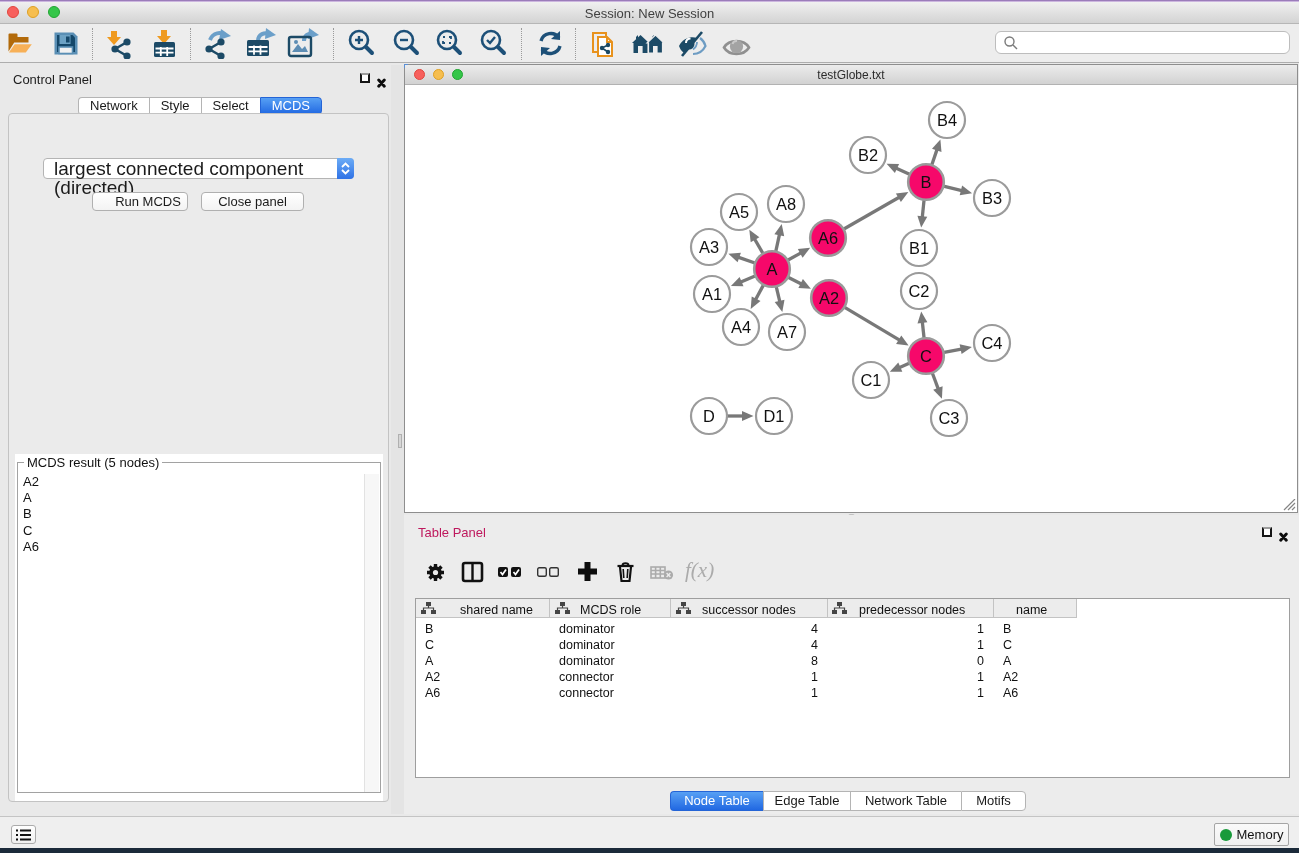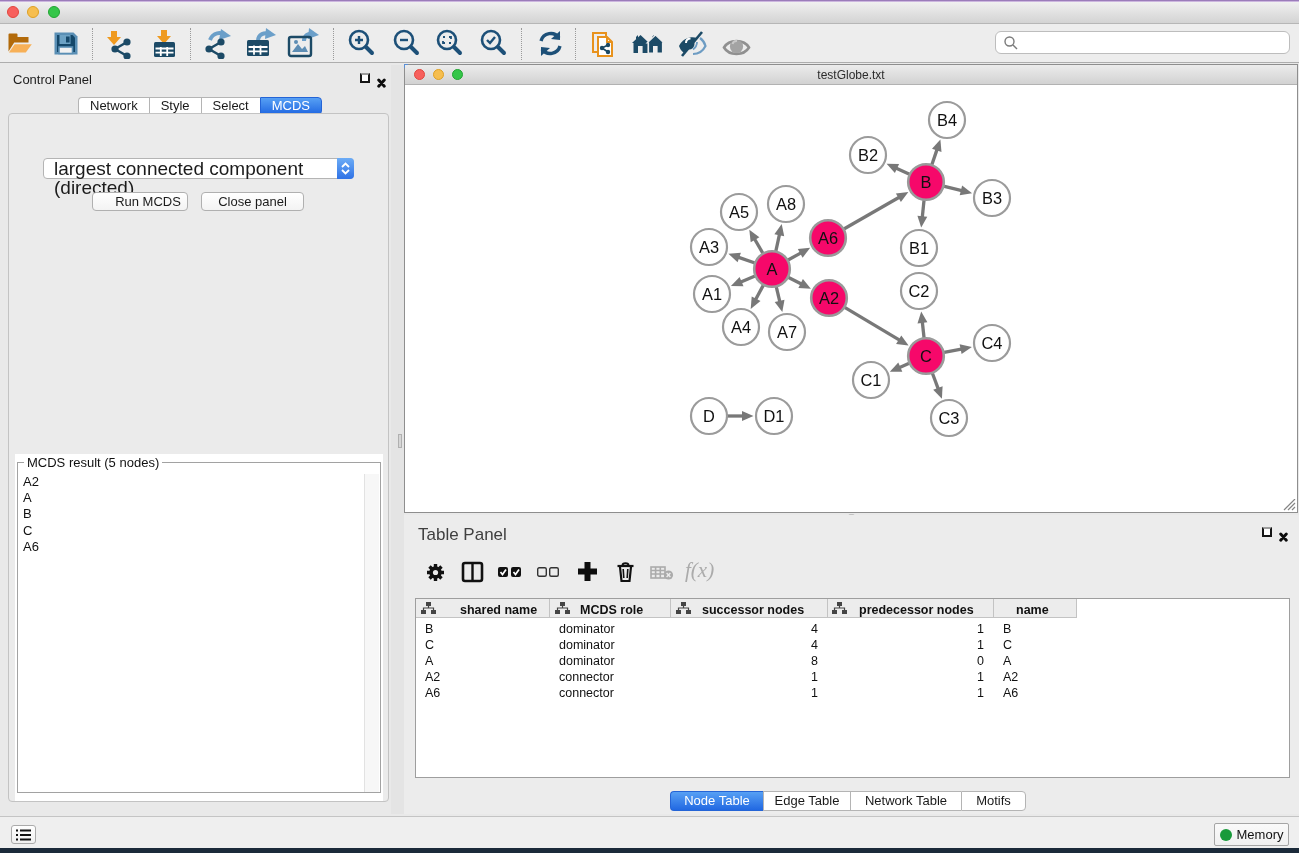--- a/index.html
+++ b/index.html
@@ -63,28 +63,28 @@
 #nettitle .title { position:absolute; width:100%; top:3px; text-align:center; font-size:12px; color:#2c2c2c; }
 #nettitle .tl { width:11px; height:11px; top:4px; }
 #nettitle .r { left:9px; background:#f7605d; border:1px solid #e2463d; }
 #nettitle .y { left:28px; background:#f6be4f; border:1px solid #dfa023; }
 #nettitle .g { left:47px; background:#35c649; border:1px solid #22a532; }
 #graph { position:absolute; left:0; top:21px; }
 #graph { will-change:transform; }
 
 
 #tpanel { left:404px; top:515px; width:895px; height:299px; background:#ececec; }
-#tpanel .hdr { position:absolute; left:14px; top:10px; font-size:17px; color:#404040; }
+#tpanel .hdr { position:absolute; left:14px; top:10px; font-size:13px; color:#be185d; }
 #tpanel .flo { position:absolute; left:858px; top:12px; width:10px; height:10px; border:2px solid #161616; background:#fff; border-top-color:#9d9d9d; }
 #tpanel .clo { position:absolute; left:875px; top:13px; }
 #ttool { position:absolute; left:14px; top:43px; height:30px; }
 #ttable { position:absolute; left:11px; top:83px; width:875px; height:180px; background:#fff; border:1px solid #9e9e9e; font-size:11px; }
 .thr { position:absolute; top:0; height:19px; background:#ececec; border-right:1px solid #c3c3c3; border-bottom:1px solid #c3c3c3; }
 .hico { position:absolute; top:3px; }
-.hlbl { position:absolute; top:4px; font-size:12.5px; color:#111;font-weight:bold; }
+.hlbl { position:absolute; top:4px; font-size:12.5px; color:#111; }
 .trow { position:absolute; left:0; width:100%; height:16px; color:#111; font-size:12.5px; }
 .cell { position:absolute; top:4px; }
 .cell.num { text-align:right; }
 #btabs { position:absolute; left:266px; top:276px; height:20px; display:flex; font-size:13px; }
 #btabs .tab { border:1px solid #b4b4b4; border-right:none; background:#fff; color:#1a1a1a; line-height:18px; text-align:center; }
 #btabs .tab.sel { background:linear-gradient(#57a0f4,#2168e2); border-color:#2464d6; color:#fff; border-radius:4px 0 0 4px; }
 #btabs .tab:last-child { border-right:1px solid #b4b4b4; border-radius:0 4px 4px 0; }
 
 
 #statusbar { left:0; top:816px; width:1299px; height:32px; background:#efefef; border-top:1px solid #c4c4c4; }
@@ -95,20 +95,21 @@
 #membtn .dot { display:inline-block; width:12px; height:12px; border-radius:50%; background:#189a3a; margin-right:5px; vertical-align:-2px; }
 #darkbottom { left:0; top:848px; width:1299px; height:5px; background:#1b2a3a; }
 </style>
 </head>
 <body>
 <div class="abs" id="purpletop"></div>
 <div class="abs" id="titlebar">
   <div class="tl r"></div>
     <div class="tl y"></div>
     <div class="tl g"></div>
+  <div class="title">Session: New Session</div>
 </div>
 
 <div class="abs" id="toolbar">
   <svg class="ticon" style="left:6px" width="32" height="31" viewBox="0 0 32 31">
     <path d="M2.5 6.5 Q2.5 5.5 3.5 5.5 L10.5 5.5 Q11.5 5.5 11.5 6.5 L11.5 9 L22.5 9 L22.5 14.5 L8.2 14.5 L2.5 23.5 Z" fill="#b26a0a"></path>
     <path d="M8.7 16.2 L25.8 16.2 L19.8 24.6 L2.9 24.6 Z" fill="#f7b057"></path>
   </svg>
   <svg class="ticon" style="left:51px" width="30" height="31" viewBox="0 0 30 31">
     <path d="M3.5 4.5 L22.5 4.5 L26.5 8.5 L26.5 26.5 L3.5 26.5 Z" fill="#5a8fb5"></path>
     <path d="M6 7 L21.5 7 L24 9.5 L24 24 L6 24 Z" fill="#15486a"></path>

